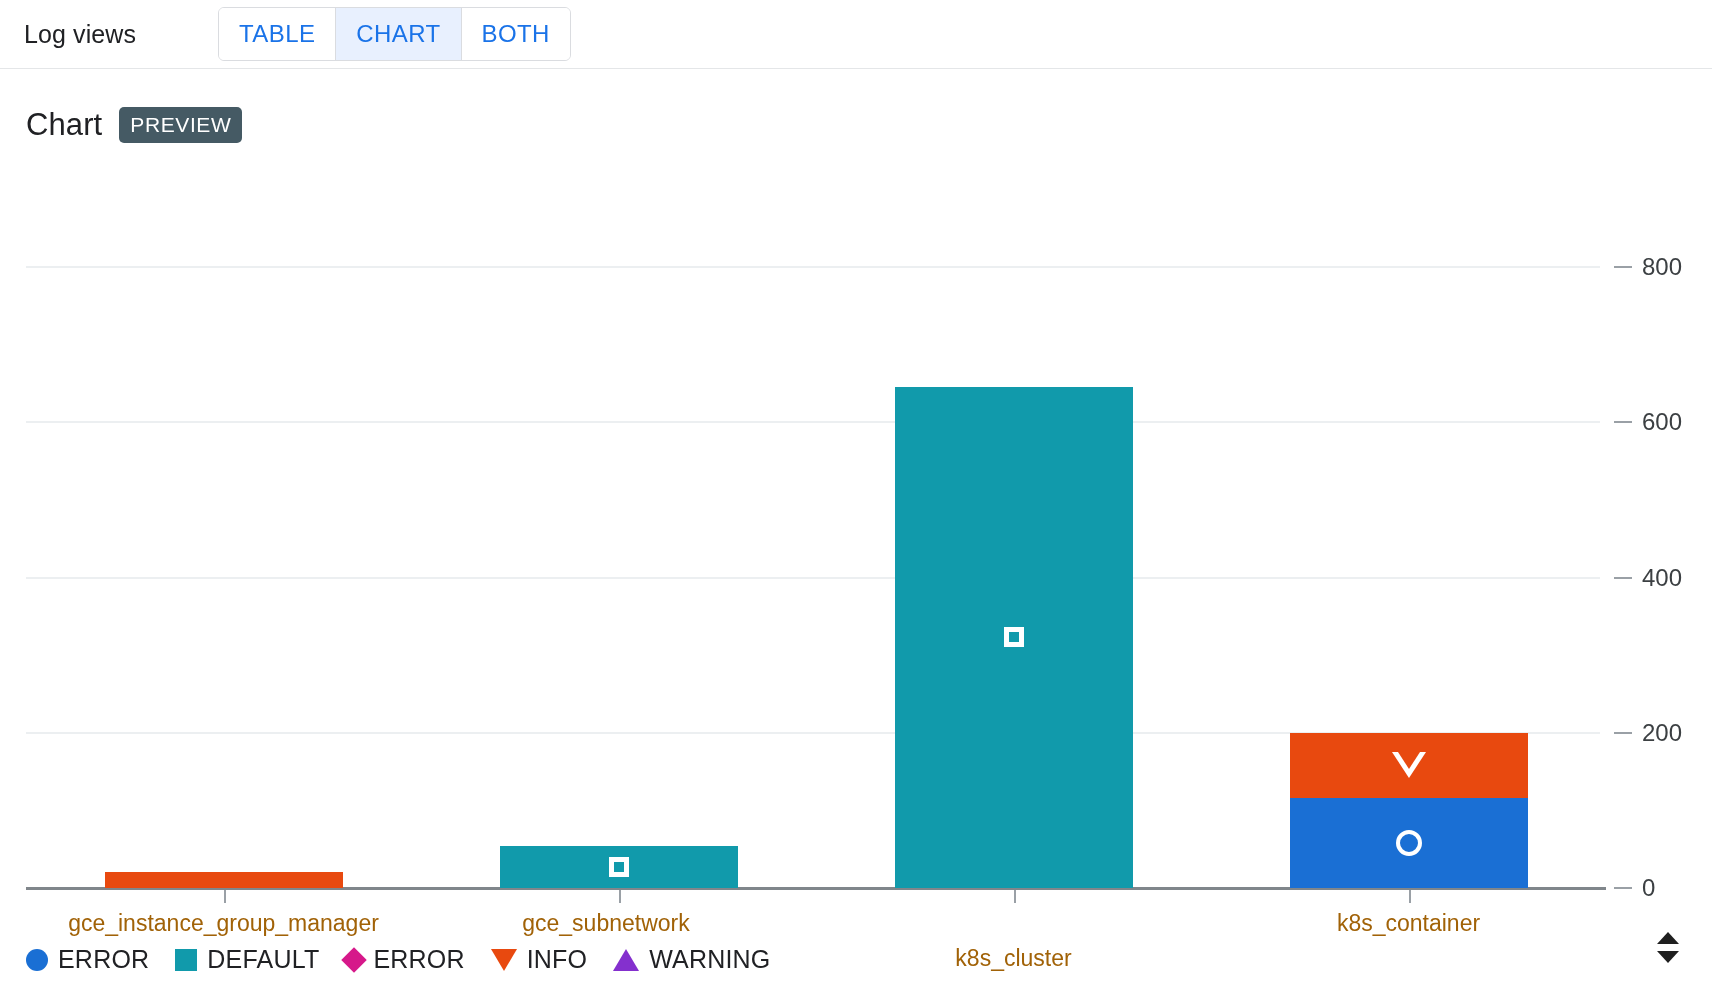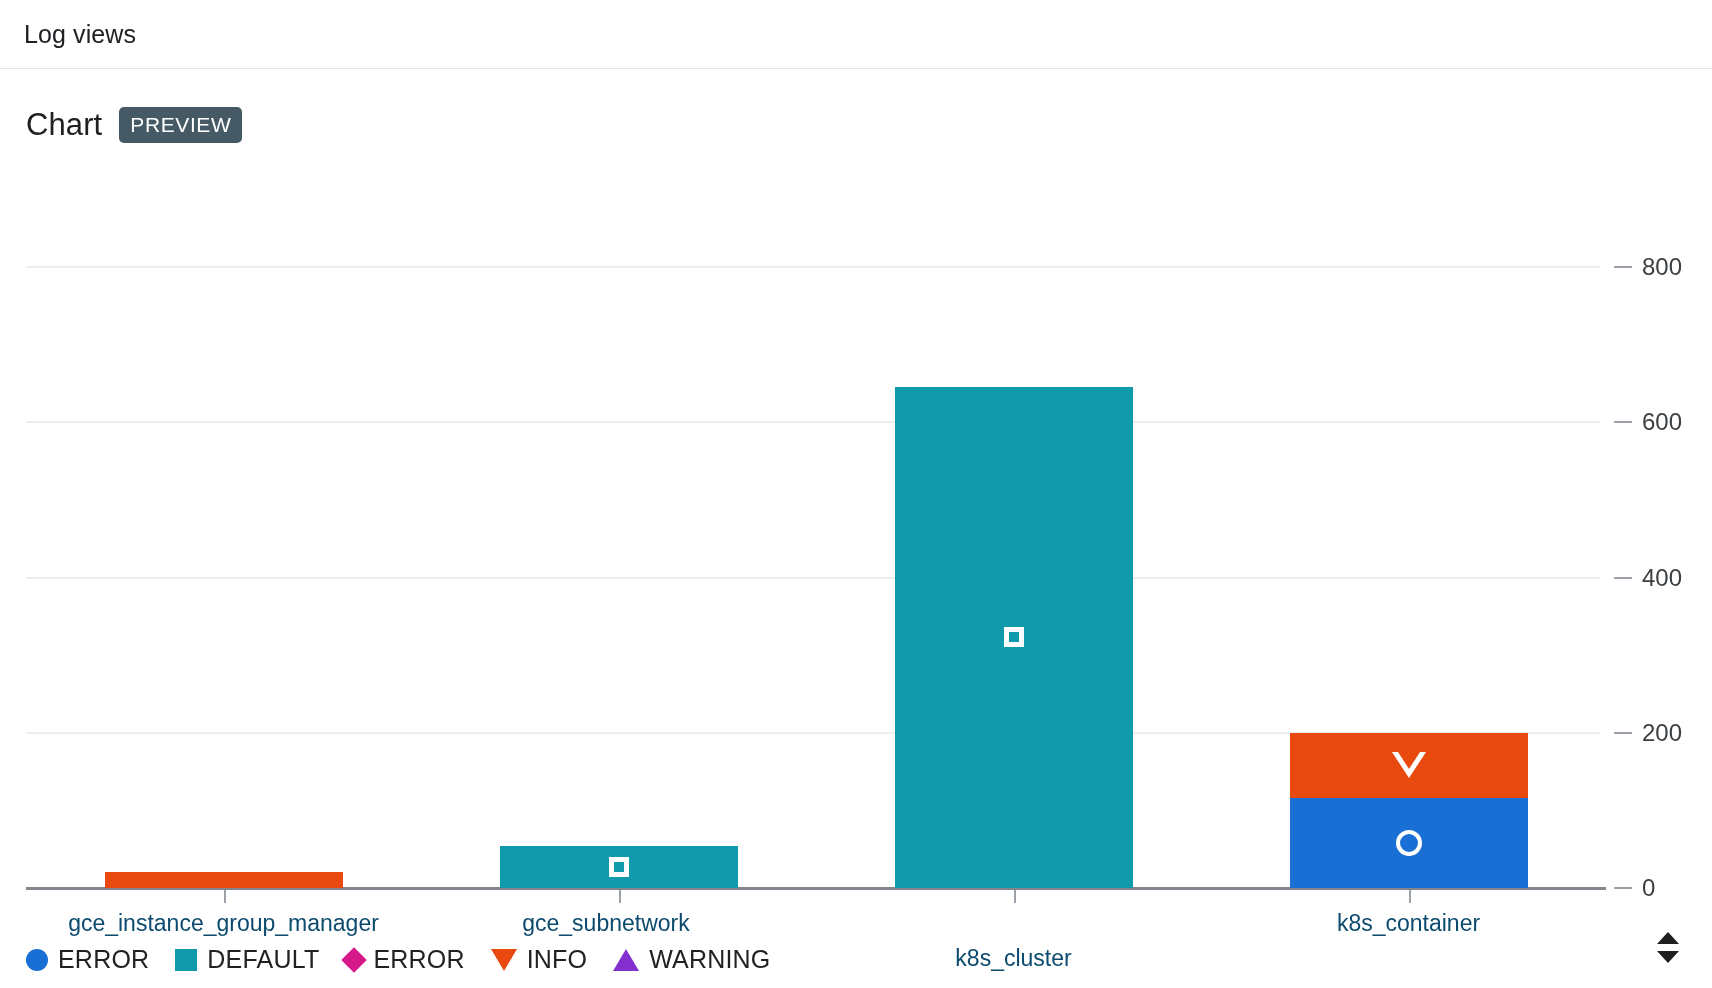--- a/index.html
+++ b/index.html
@@ -155,21 +155,21 @@
 
   .xtick {
     position: absolute;
     width: 2px;
     height: 13px;
     background: #9aa0a6;
   }
   .xlabel {
     position: absolute;
     font-size: 23px;
-    color: #0c4a6e;
+    color: #a16207;
     transform: translateX(-50%);
     white-space: nowrap;
     text-align: center;
   }
 
   
   .mk-square {
     width: 20px; height: 20px;
     border: 5px solid #ffffff;
     box-sizing: border-box;
@@ -258,20 +258,31 @@
   .chev-up { border-bottom: 12px solid #1f1f1f; }
   .chev-dn { border-top: 12px solid #1f1f1f; }
 </style>
 </head>
 <body>
 
 <div class="tabbar">
   <div class="tab inactive">
     <span>Log views</span>
   </div>
+  <div class="segmented" id="segmented">
+      <div class="seg">
+        <span>TABLE</span>
+      </div>
+      <div class="seg selected">
+        <span>CHART</span>
+      </div>
+      <div class="seg">
+        <span>BOTH</span>
+      </div>
+    </div>
 </div>
 
 <div class="chart-head">
   <span class="chart-title">Chart</span>
   <span class="preview-badge">PREVIEW</span>
 </div>
 
 <div class="plot-wrap">
   <div class="plot" id="plot">
       <div class="ytick-dash" style="left: 1588px; top: 683px;"></div>

